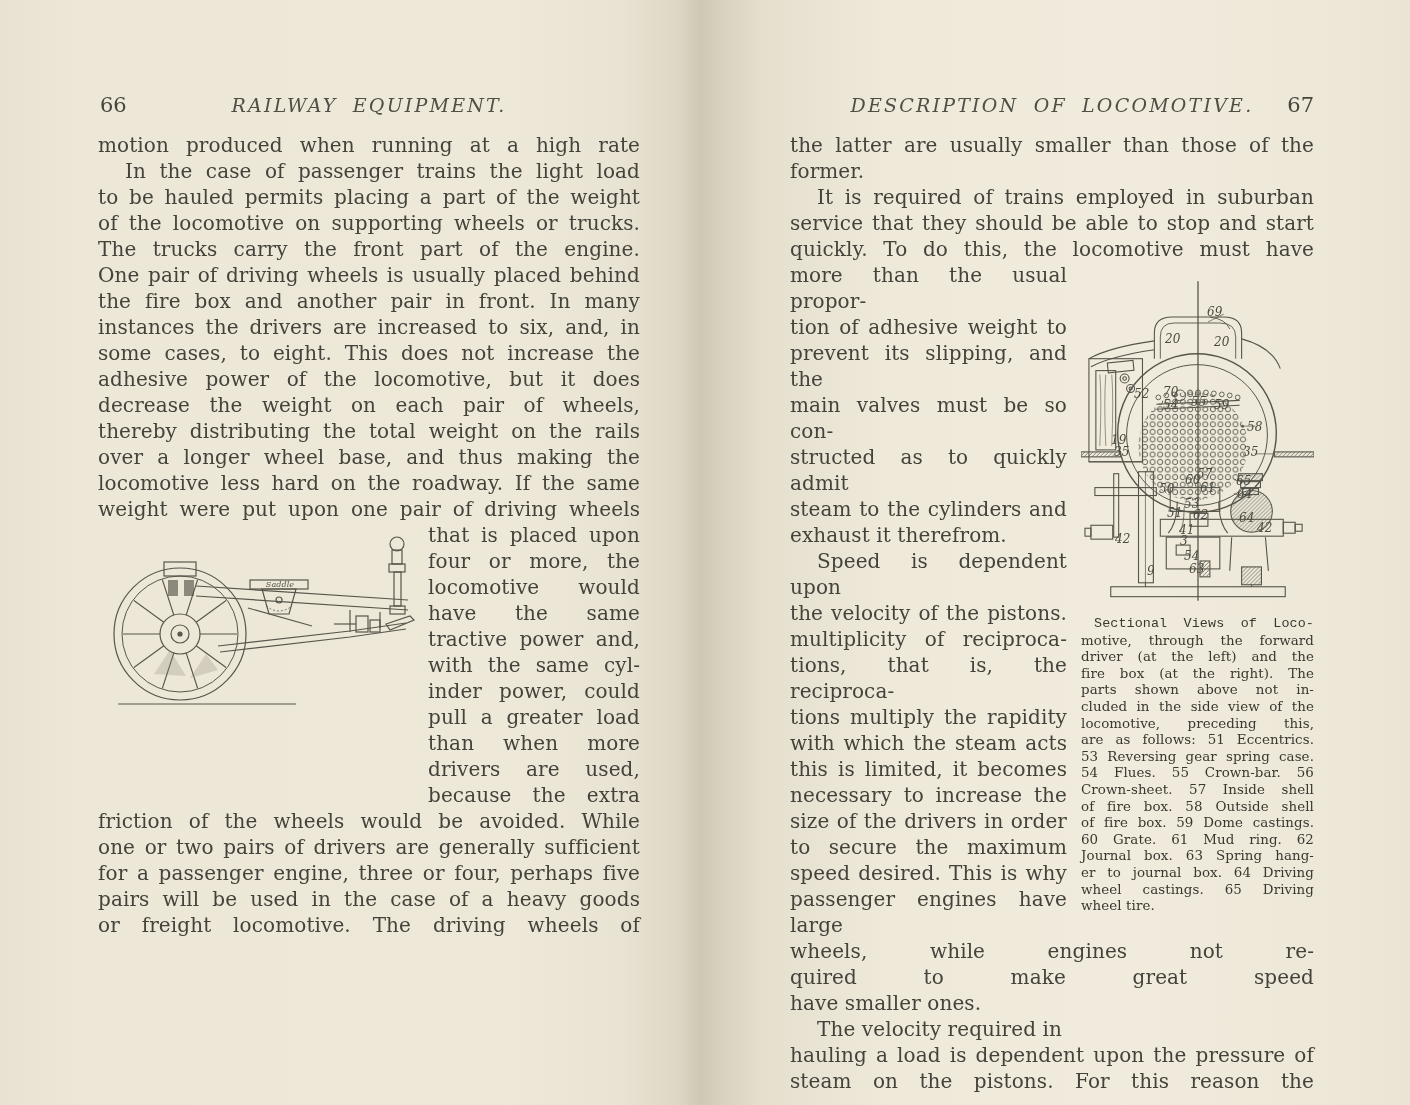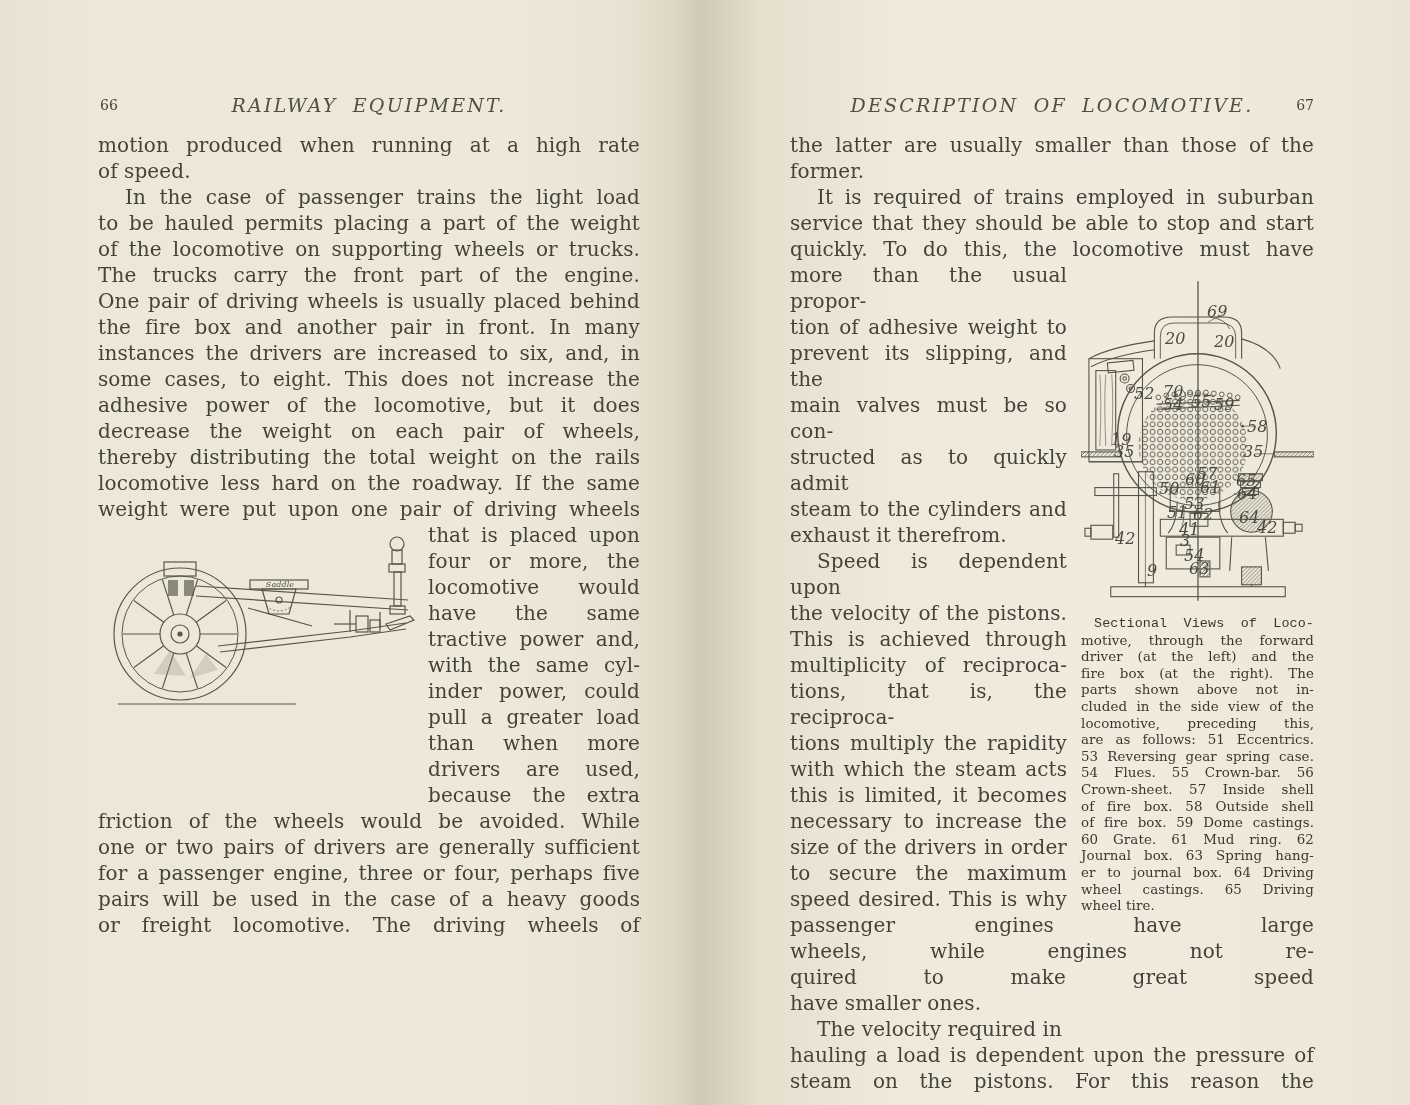--- a/index.html
+++ b/index.html
@@ -13,66 +13,66 @@
   }
   .page{position:absolute;top:0;height:100%;}
   .page.left{left:0;width:705px;}
   .page.right{left:705px;width:705px;}
   .content{position:absolute;top:92px;}
   .page.left .content{left:98px;width:542px;}
   .page.right .content{left:85px;width:524px;}
   .hdr{position:relative;height:26px;margin-bottom:14px;}
   .rhead{font-style:italic;font-size:19px;letter-spacing:2.2px;word-spacing:7px;
          color:#504f45;text-align:center;line-height:26px;}
-  .pnum{position:absolute;top:0;font-size:14px;color:#47463d;line-height:26px;}
+  .pnum{position:absolute;top:0;font-size:21px;color:#47463d;line-height:26px;}
   .pnum.l{left:2px;} .pnum.r{right:0;}
   .body{font-size:20px;line-height:26px;color:#44433b;letter-spacing:.1px;}
   .jline{text-align:justify;text-align-last:justify;}
   .jline.end{text-align-last:left;}
   .jline.ind{text-indent:27px;}
   figure{margin:0;padding:0;}
   .fig-left{float:left;width:322px;height:276px;margin:6px 8px 0 0;}
   .fig-right{float:right;width:233px;height:618px;margin:14px 0 0 14px;}
   .diagram{position:relative;}
   .capL{margin-top:8px;font-size:15px;line-height:20px;color:#3c3b31;letter-spacing:.2px;}
   .capR{margin-top:10px;font-size:13.4px;line-height:16.6px;color:#393830;letter-spacing:.1px;}
   .capL .jline.ind{text-indent:14px;}
   .capR .jline.ind{text-indent:13px;font-family:Liberation Mono, monospace;}
-  .fig-num{position:absolute;font-style:italic;font-size:16px;color:#4b4a40;
+  .fig-num{position:absolute;font-style:italic;font-size:12px;color:#4b4a40;
            line-height:12px;white-space:nowrap;}
   svg{display:block;}
 </style>
 </head>
 <body>
 
 <div id="spread">
 
   <div class="page left">
     <div class="content">
       <div class="hdr">
         <span class="pnum l">66</span>
         <div class="rhead">RAILWAY EQUIPMENT.</div>
       </div>
       <div class="body">
         <div>
             <div class="jline">motion produced when running at a high rate</div>
-            <div class="jline end">of speed.</div>
           </div>
         <div>
             <div class="jline ind">In the case of passenger trains the light load</div>
             <div class="jline">to be hauled permits placing a part of the weight</div>
             <div class="jline">of the locomotive on supporting wheels or trucks.</div>
             <div class="jline">The trucks carry the front part of the engine.</div>
             <div class="jline">One pair of driving wheels is usually placed behind</div>
             <div class="jline">the fire box and another pair in front.  In many</div>
             <div class="jline">instances the drivers are increased to six, and, in</div>
             <div class="jline">some cases, to eight.  This does not increase the</div>
             <div class="jline">adhesive power of the locomotive, but it does</div>
             <div class="jline">decrease the weight on each pair of wheels,</div>
             <div class="jline">thereby distributing the total weight on the rails</div>
+            <div class="jline">over a longer wheel base, and thus making the</div>
             <div class="jline">locomotive less hard on the roadway.  If the same</div>
             <div class="jline">weight were put upon one pair of driving wheels</div>
           </div>
 
         <figure class="fig-left">
           <div class="diagram">
             <svg width="322" height="182" viewBox="0 0 322 182">
               <g stroke="#57564b" fill="none" stroke-width="1.2">
                 <line x1="20" y1="176" x2="198" y2="176" stroke-width="1"></line>
                 <circle cx="82" cy="106" r="66"></circle>
@@ -302,21 +302,20 @@
         <div>
             <div class="jline">more than the usual propor-</div>
             <div class="jline">tion of adhesive weight to</div>
             <div class="jline">prevent its slipping, and the</div>
             <div class="jline">main valves must be so con-</div>
             <div class="jline">structed as to quickly admit</div>
             <div class="jline">steam to the cylinders and</div>
             <div class="jline end">exhaust it therefrom.</div>
             <div class="jline ind">Speed is dependent upon</div>
             <div class="jline">the velocity of the pistons.</div>
-            <div class="jline">This is achieved through</div>
             <div class="jline">multiplicity of reciproca-</div>
             <div class="jline">tions, that is, the reciproca-</div>
             <div class="jline">tions multiply the rapidity</div>
             <div class="jline">with which the steam acts</div>
             <div class="jline">this is limited, it becomes</div>
             <div class="jline">necessary to increase the</div>
             <div class="jline">size of the drivers in order</div>
             <div class="jline">to secure the maximum</div>
             <div class="jline">speed desired.  This is why</div>
             <div class="jline">passenger engines have large</div>

